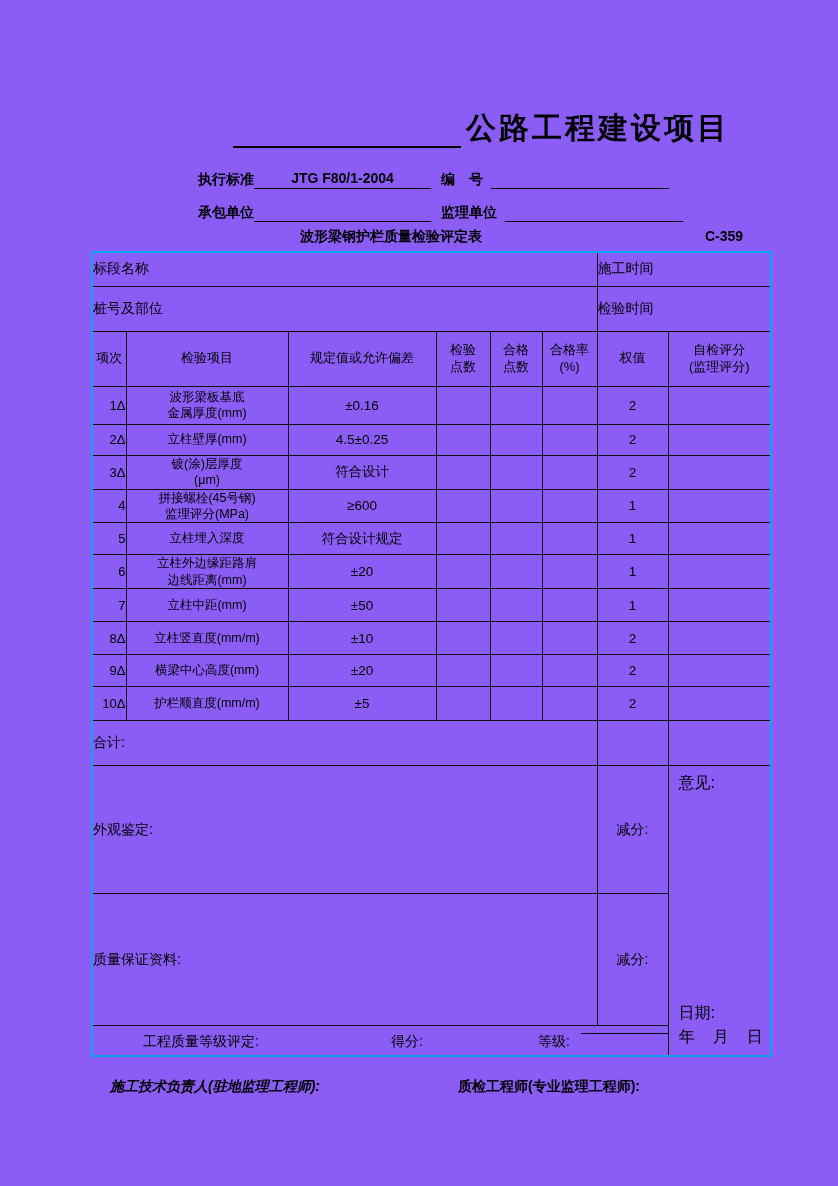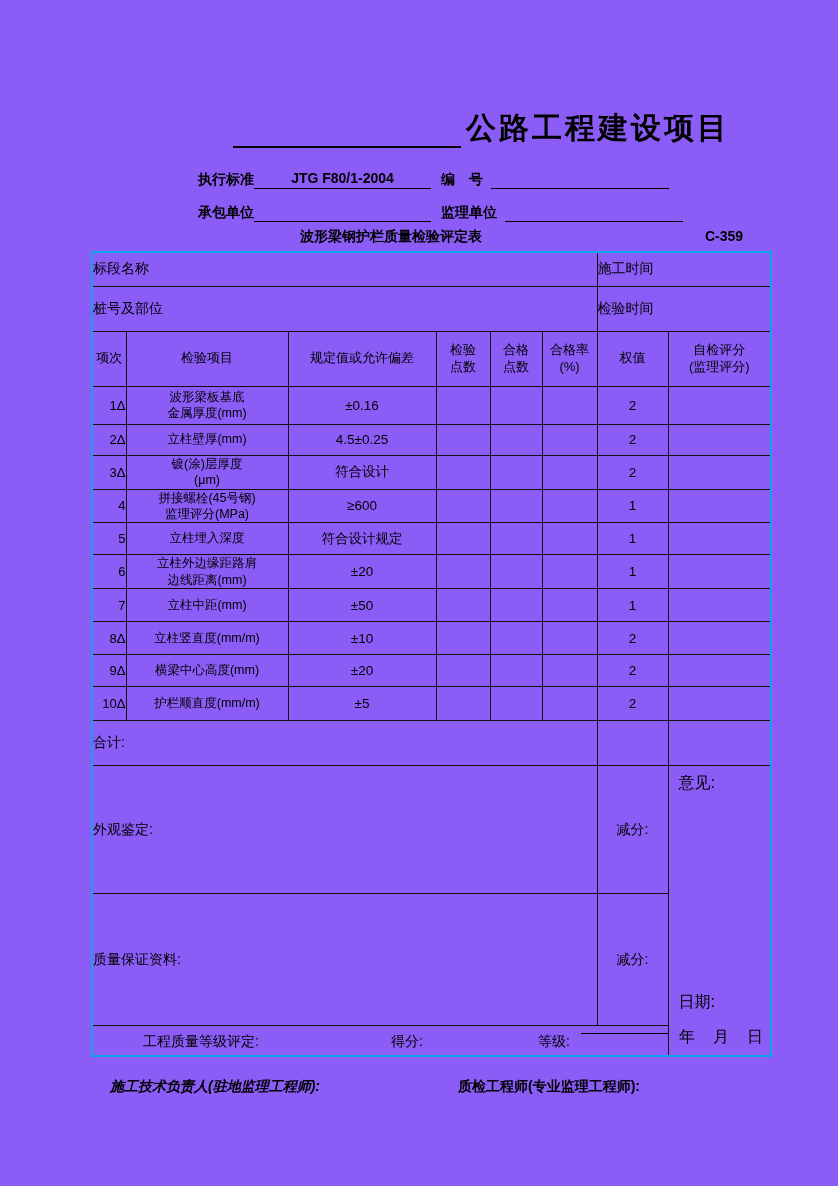--- a/index.html
+++ b/index.html
@@ -28,21 +28,21 @@
   th.hcell { font-size:13px; text-align:center; white-space:pre-line; line-height:1.3; }
   .c-no { text-align:right; font-size:13px; }
   .c-item { text-align:center; font-size:12.5px; white-space:pre-line; line-height:1.3; }
   .c-spec { text-align:center; font-size:13.5px; }
   .c-weight { text-align:center; font-size:13.5px; }
   .total-cell { text-align:left; padding-left:20px; font-size:14px; }
   .top-left { vertical-align:top; text-align:left; padding:7px 0 0 10px; font-size:14px; }
   .deduct-cell { vertical-align:top; text-align:center; padding-top:7px; font-size:14px; }
   .opinion-cell { vertical-align:top; }
   .opinion-box { display:flex; flex-direction:column; justify-content:space-between; height:288px; padding:7px 6px 6px 10px; font-size:16px; }
-  .date-block .ymd { text-align:right; margin-top:14px; letter-spacing:1px; }
+  .date-block .ymd { text-align:center; margin-top:3px; letter-spacing:1px; }
   .grade-cell { position:relative; height:30px; font-size:14px; }
   .grade-cell span { position:absolute; top:7px; white-space:nowrap;margin-left:40px; }
   .g1 { left:10px; } .g2 { left:258px; } .g3 { left:405px; }
   .grade-line { position:absolute; left:448px; top:22px; width:118px; border-top:1px solid #000; }
   
   .sign { position:absolute; top:1078px; font-size:14px; font-weight:bold; white-space:nowrap; }
   .sign-left { left:110px;font-style:italic; } .sign-right { left:458px; }
 </style>
 </head>
 <body>

